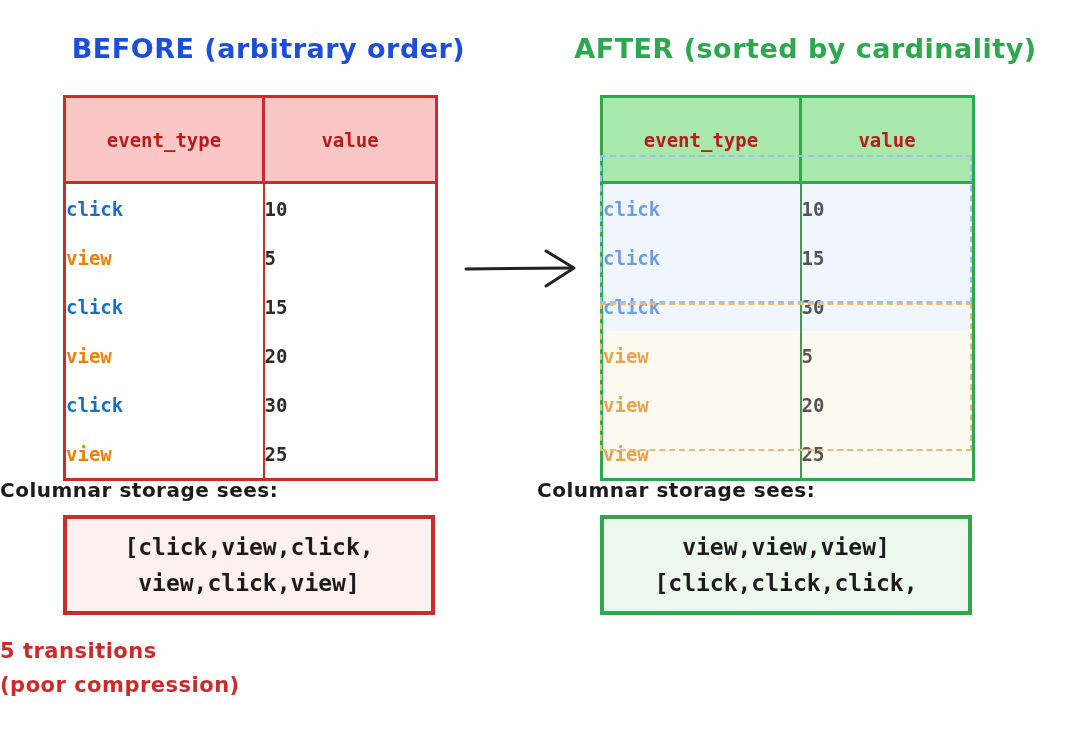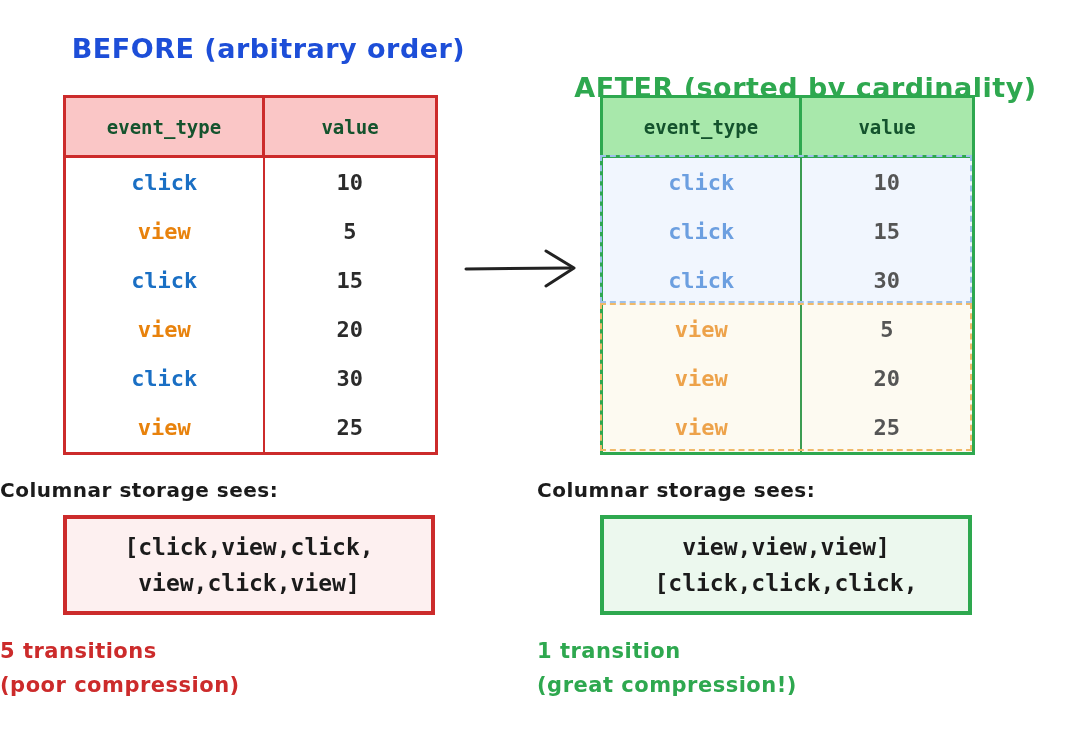--- a/index.html
+++ b/index.html
@@ -29,57 +29,57 @@
   .panel-title {
     position: absolute;
     top: 32px;
     left: 0; right: 0;
     text-align: center;
     font-size: 27px;
     line-height: 34px;
     white-space: nowrap;
   }
   .title-before { color: #1d4ed8; }
-  .title-after  { color: #2ea84f; margin-top: 39px; }
+  .title-after  { color: #2ea84f; }
 
   
   .tbl {
     position: absolute;
     top: 95px;
     width: 372px;
     border-collapse: collapse;
     table-layout: fixed;
   }
   .tbl-left  { left: 63px;  border: 3px solid #cc2b2b; }
   .tbl-right { left: 600px; border: 3px solid #2ea84f; }
 
   .tbl col.c1 { width: 199px; }
   .tbl col.c2 { width: 173px; }
 
   .tbl th {
     height: 57px;
     font-family: "DejaVu Sans Mono", monospace;
     font-size: 19px;
     font-weight: 700;
-    color: #14532d;
+    color: #b91c1c;
     text-align: center;
-    padding: 0;
+    padding: 13px;
   }
   .tbl-left th  { background: #fac6c6; }
   .tbl-right th { background: #a8e8ab; }
   .tbl-left  thead tr { border-bottom: 3px solid #cc2b2b; }
   .tbl-right thead tr { border-bottom: 3px solid #2ea84f; }
   .tbl-left  th + th { border-left: 3px solid #cc2b2b; }
   .tbl-right th + th { border-left: 3px solid #2ea84f; }
 
   .tbl td {
     height: 49px;
     font-family: "DejaVu Sans Mono", monospace;
-    font-size: 22px;
-    text-align: center;
+    font-size: 19px;
+    text-align: left;
     padding: 0;
     background: transparent;
   }
   .tbl-left  td + td { border-left: 2px solid #cc2b2b; }
   .tbl-right td + td { border-left: 2px solid #3c9c52; }
 
   .tbl-left tbody { background: #ffffff; }
 
   .v-click { color: #1a6fc4; font-weight: 700; }
   .v-view  { color: #e8820c; font-weight: 700; }
@@ -230,24 +230,20 @@
   <div class="caption caption-left hand">
     <span>5 transitions</span>
     <span class="l2">(poor compression)</span>
   </div>
 </div>
 
 <div class="panel panel-right">
 
   <div class="panel-title title-after hand">AFTER (sorted by cardinality)</div>
 
-  <div class="caption caption-right hand">
-    <span>1 transition</span>
-    <span class="l2">(great compression!)</span>
-  </div>
 
   <div class="see-label hand">Columnar storage sees:</div>
 </div>
 
 <table class="tbl tbl-right">
   <colgroup>
       <col class="c1">
       <col class="c2">
     </colgroup>
   <thead>

